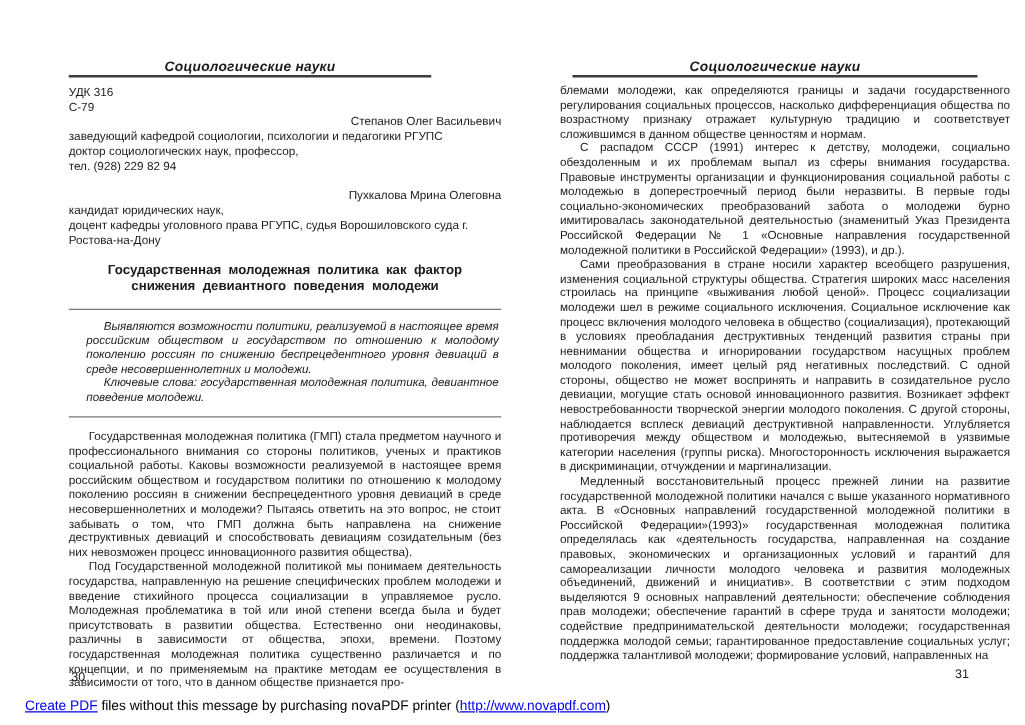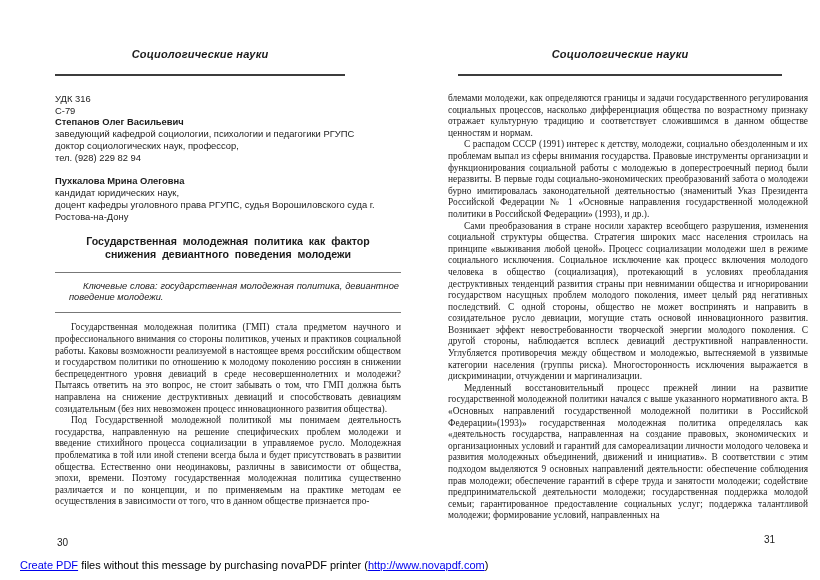--- a/index.html
+++ b/index.html
@@ -23,22 +23,22 @@
   #left-column {
     left: 55px;
     width: 346px;
   }
   #right-column {
     left: 448px;
     width: 360px;
   }
   .running-head-wrap {
     border-bottom: 2px solid #3c3c3c;
-    padding-bottom: 14px;
-    margin-bottom: 17px;
+    padding-bottom: 0;
+    margin-bottom: 4px;
   }
   #left-column .running-head-wrap {
     width: 290px;
     margin-left: 0;
   }
   #right-column .running-head-wrap {
     width: 324px;
     margin-left: 10px;
   }
   .running-head {
@@ -52,21 +52,22 @@
     font-size: 9.4px;
     line-height: 11.6px;
     margin: 6px 0 0 0;
   }
   .author-block {
     font-size: 9.4px;
     line-height: 11.8px;
     margin: 0 0 12px 0;
   }
   .author-name {
-    font-weight: bold;
+    font-weight: normal;
+    text-align: right;
   }
   .article-title {
     font-weight: bold;
     font-size: 10.6px;
     line-height: 13.5px;
     text-align: center;
     word-spacing: 3px;
     margin: 0 4px 10px 4px;
   }
   .abstract-block {
@@ -79,21 +80,20 @@
     text-align: justify;
   }
   .abstract-block p {
     margin: 0;
     text-indent: 14px;
   }
   .body-text {
     font-size: 9.4px;
     line-height: 11.6px;
     text-align: justify;
-    font-family: Liberation Serif, serif;
   }
   #left-column .body-text {
     margin-top: 9px;
   }
   #right-column .body-text {
     margin-top: 0;
   }
   .body-text p {
     margin: 0;
     text-indent: 16px;
@@ -151,20 +151,21 @@
 
   <div class="author-block">
     <div class="author-name">Пухкалова Мрина Олеговна</div>
     <div>кандидат юридических наук,</div>
     <div>доцент кафедры уголовного права РГУПС, судья Ворошиловского суда г. Ростова-на-Дону</div>
   </div>
 
   <div class="article-title">Государственная молодежная политика как фактор снижения девиантного поведения молодежи</div>
 
   <div class="abstract-block">
+    <p>Выявляются возможности политики, реализуемой в настоящее время российским обществом и государством по отношению к молодому поколению россиян по снижению беспрецедентного уровня девиаций в среде несовершеннолетних и молодежи.</p>
     <p>Ключевые слова: государственная молодежная политика, девиантное поведение молодежи.</p>
   </div>
 
   <div class="body-text">
     <p>Государственная молодежная политика (ГМП) стала предметом научного и профессионального внимания со стороны политиков, ученых и практиков социальной работы. Каковы возможности реализуемой в настоящее время российским обществом и государством политики по отношению к молодому поколению россиян в снижении беспрецедентного уровня девиаций в среде несовершеннолетних и молодежи? Пытаясь ответить на это вопрос, не стоит забывать о том, что ГМП должна быть направлена на снижение деструктивных девиаций и способствовать девиациям созидательным (без них невозможен процесс инновационного развития общества).</p>
     <p>Под Государственной молодежной политикой мы понимаем деятельность государства, направленную на решение специфических проблем молодежи и введение стихийного процесса социализации в управляемое русло. Молодежная проблематика в той или иной степени всегда была и будет присутствовать в развитии общества. Естественно они неодинаковы, различны в зависимости от общества, эпохи, времени. Поэтому государственная молодежная политика существенно различается и по концепции, и по применяемым на практике методам ее осуществления в зависимости от того, что в данном обществе признается про-</p>
   </div>
 </div>
 
 <div class="column" id="right-column">

